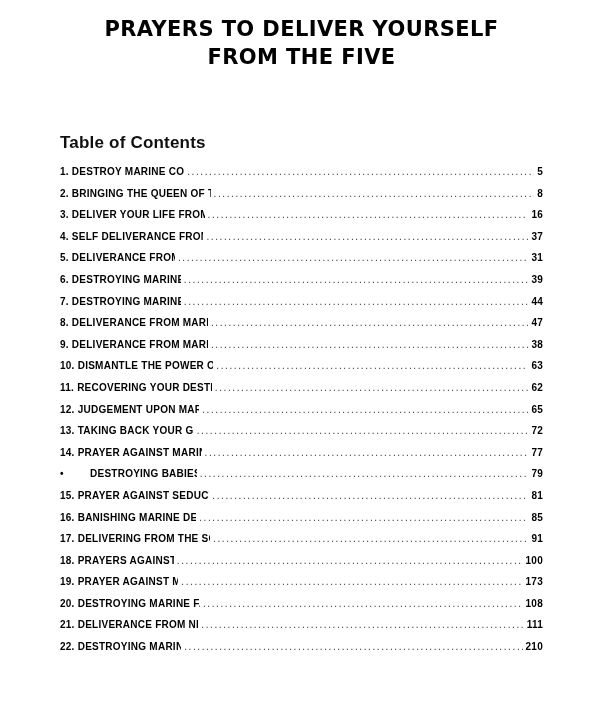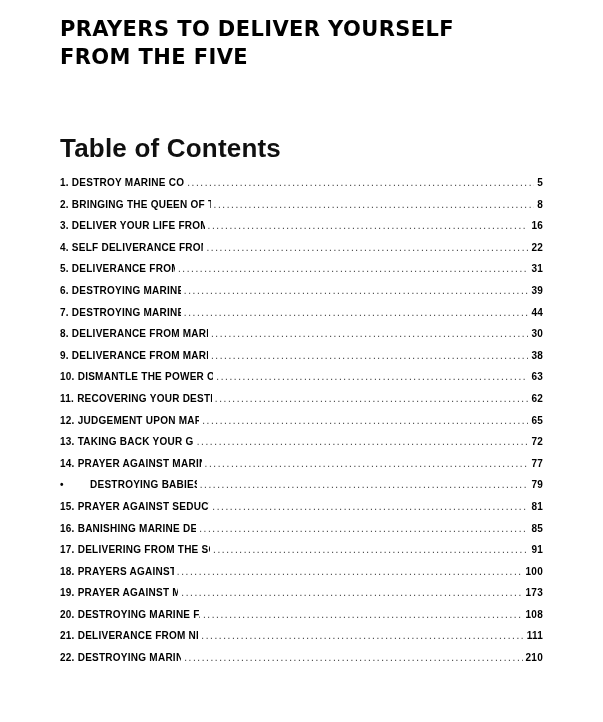--- a/index.html
+++ b/index.html
@@ -6,31 +6,32 @@
   html, body { background: #ffffff; }
   body { font-family: "Liberation Sans", sans-serif; }
   .page {
     width: 603px;
     height: 722px;
     background: #ffffff;
     padding: 15px 60px 0 60px;
     overflow: hidden;
   }
   .book-title {
+    text-align: center;
     font-family: "DejaVu Sans", sans-serif;
     font-weight: bold;
     font-size: 21px;
     line-height: 28px;
     color: #000000;
     letter-spacing: 0.4px;
   }
   .toc-heading {
     margin-top: 62px;
     font-family: "Liberation Sans", sans-serif;
-    font-size: 26px;
+    font-size: 17px;
     font-weight: 600;
     color: #101010;
     letter-spacing: 0.2px;
   }
   .toc-list { margin-top: 13px; }
   .toc-row {
     display: flex;
     align-items: baseline;
     font-size: 10px;
     font-weight: bold;
@@ -85,21 +86,21 @@
 
     <div class="toc-row">
       <span class="toc-label">3. DELIVER YOUR LIFE FROM MARINE MANIPULATIONS AND SNARES</span>
       <span class="toc-dots"></span>
       <span class="toc-page">16</span>
     </div>
 
     <div class="toc-row">
       <span class="toc-label">4. SELF DELIVERANCE FROM WATER SPIRITS IN YOUR BODY PARTS</span>
       <span class="toc-dots"></span>
-      <span class="toc-page">22</span>
+      <span class="toc-page">37</span>
     </div>
 
     <div class="toc-row">
       <span class="toc-label">5. DELIVERANCE FROM SEXUAL MARINE DEMONS</span>
       <span class="toc-dots"></span>
       <span class="toc-page">31</span>
     </div>
 
     <div class="toc-row">
       <span class="toc-label">6. DESTROYING MARINE SPIRITS FROM YOUR LIFE #1</span>
@@ -109,21 +110,21 @@
 
     <div class="toc-row">
       <span class="toc-label">7. DESTROYING MARINE SPIRITS FROM YOUR LIFE #2</span>
       <span class="toc-dots"></span>
       <span class="toc-page">44</span>
     </div>
 
     <div class="toc-row">
       <span class="toc-label">8. DELIVERANCE FROM MARINE CLANS, DYNASTIES AND SEA GODS #1</span>
       <span class="toc-dots"></span>
-      <span class="toc-page">30</span>
+      <span class="toc-page">47</span>
     </div>
 
     <div class="toc-row">
       <span class="toc-label">9. DELIVERANCE FROM MARINE CLANS, DYNASTIES AND SEA GODS #2</span>
       <span class="toc-dots"></span>
       <span class="toc-page">38</span>
     </div>
 
     <div class="toc-row">
       <span class="toc-label">10. DISMANTLE THE POWER OF THE 5 MARINE QUEENS FROM YOUR HOME</span>

